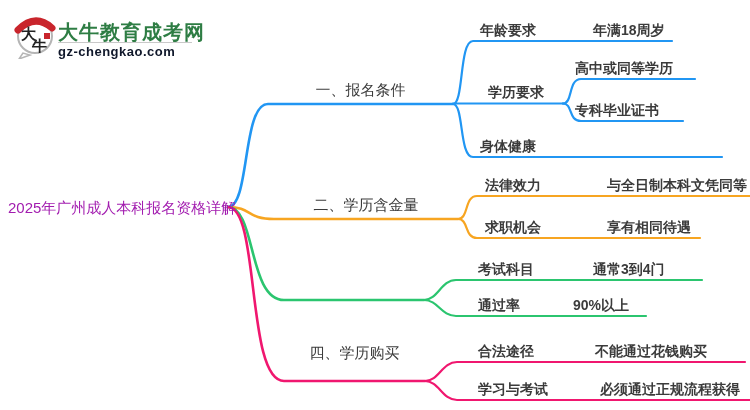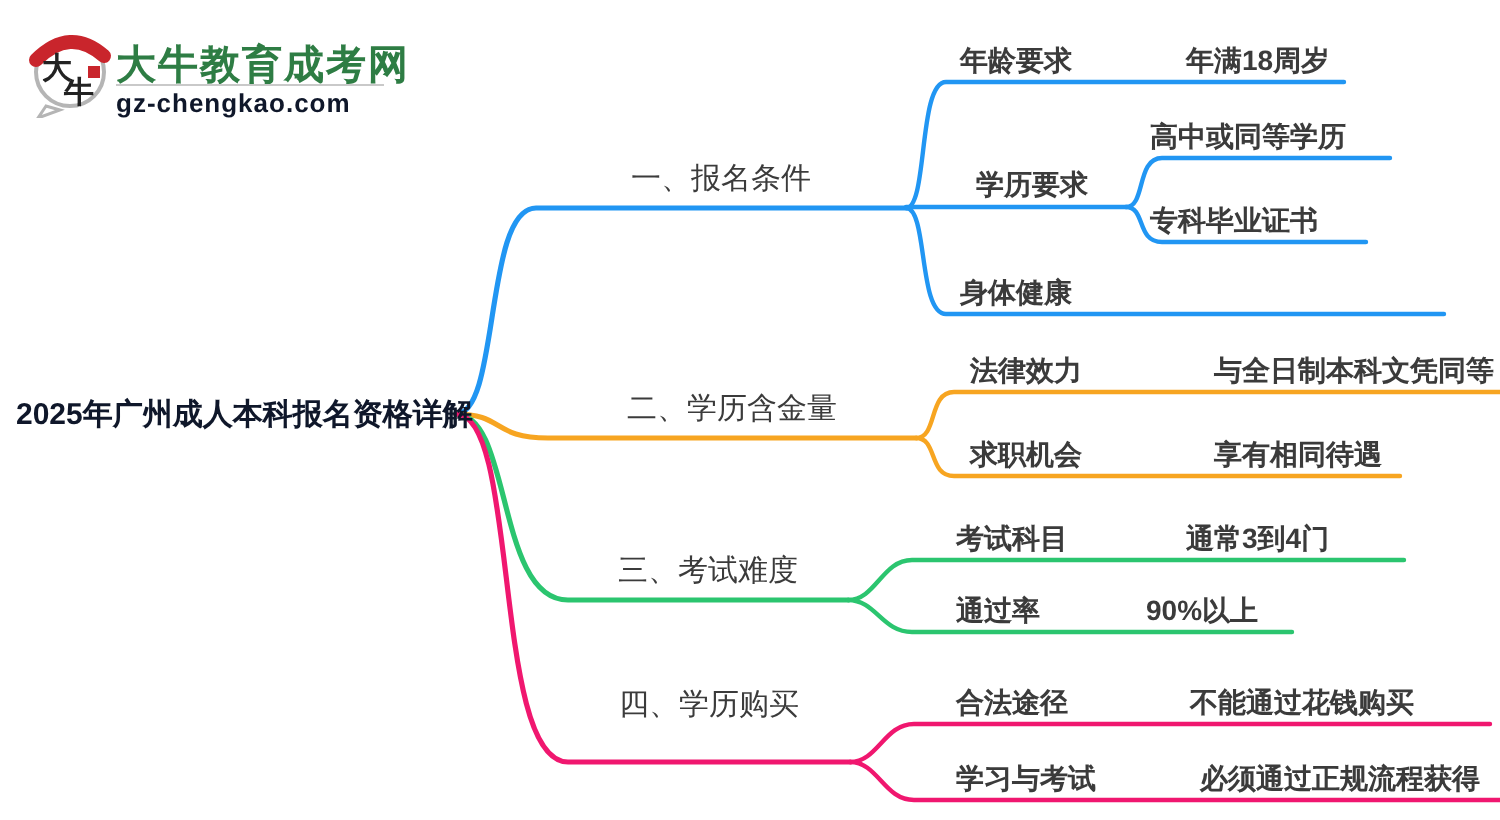--- a/index.html
+++ b/index.html
@@ -18,21 +18,21 @@
   .node{
     position:absolute;white-space:nowrap;color:#3b3b3b;
     font-size:14px;font-weight:600;line-height:16px;
   }
   .branch-label{
     position:absolute;white-space:nowrap;color:#3b3b3b;
     font-size:15px;font-weight:400;line-height:17px;text-align:center;
   }
   .root-label{
     position:absolute;left:8px;top:199px;white-space:nowrap;
-    color:#0f172a;font-size:15px;font-weight:700;line-height:17px;
+    color:#a21caf;font-size:15px;font-weight:400;line-height:17px;
   }
   .brand{position:absolute;left:13px;top:11px;width:200px;height:52px;}
   .brand-mark{position:absolute;left:0;top:0;width:44px;height:48px;}
   .brand-name{
     position:absolute;left:45px;top:8px;font-size:20px;font-weight:bold;
     color:#2E7D44;letter-spacing:1px;white-space:nowrap;
   }
   .brand-rule{position:absolute;left:45px;top:31px;width:134px;height:1px;background:#c9c9c9;}
   .brand-url{
     position:absolute;left:45px;top:33px;font-size:13px;font-weight:bold;
@@ -89,21 +89,20 @@
   <div class="node" style="left:575px;top:60px;">高中或同等学历</div>
   <div class="node" style="left:575px;top:102px;">专科毕业证书</div>
   <div class="node" style="left:480px;top:138px;">身体健康</div>
 
   <div class="branch-label" style="left:274px;top:196px;width:184px;">二、学历含金量</div>
   <div class="node" style="left:485px;top:177px;">法律效力</div>
   <div class="node" style="left:607px;top:177px;">与全日制本科文凭同等</div>
   <div class="node" style="left:485px;top:219px;">求职机会</div>
   <div class="node" style="left:607px;top:219px;">享有相同待遇</div>
 
-  <div class="branch-label" style="left:284px;top:277px;width:140px;">三、考试难度</div>
   <div class="node" style="left:478px;top:261px;">考试科目</div>
   <div class="node" style="left:593px;top:261px;">通常3到4门</div>
   <div class="node" style="left:478px;top:297px;">通过率</div>
   <div class="node" style="left:573px;top:297px;">90%以上</div>
 
   <div class="branch-label" style="left:284px;top:344px;width:141px;">四、学历购买</div>
   <div class="node" style="left:478px;top:343px;">合法途径</div>
   <div class="node" style="left:595px;top:343px;">不能通过花钱购买</div>
   <div class="node" style="left:478px;top:381px;">学习与考试</div>
   <div class="node" style="left:600px;top:381px;">必须通过正规流程获得</div>

